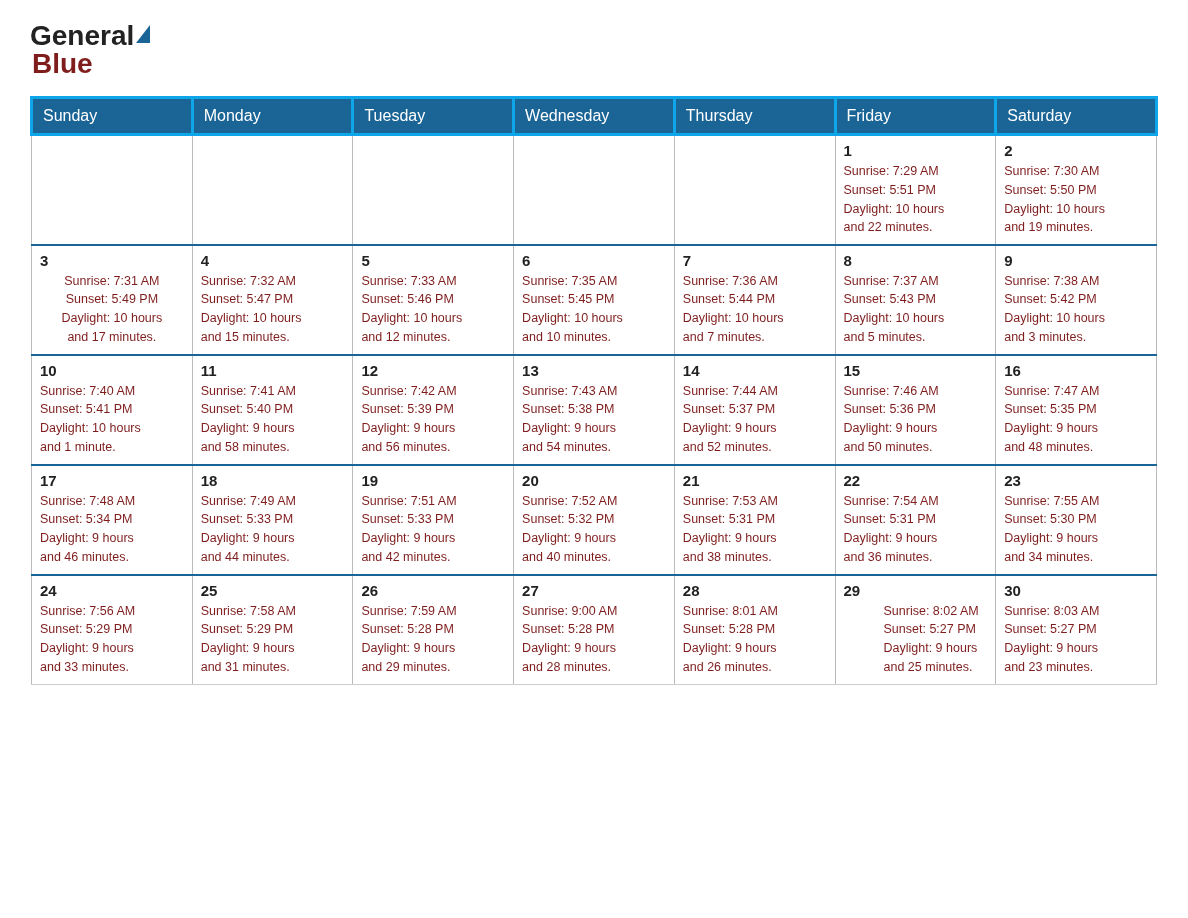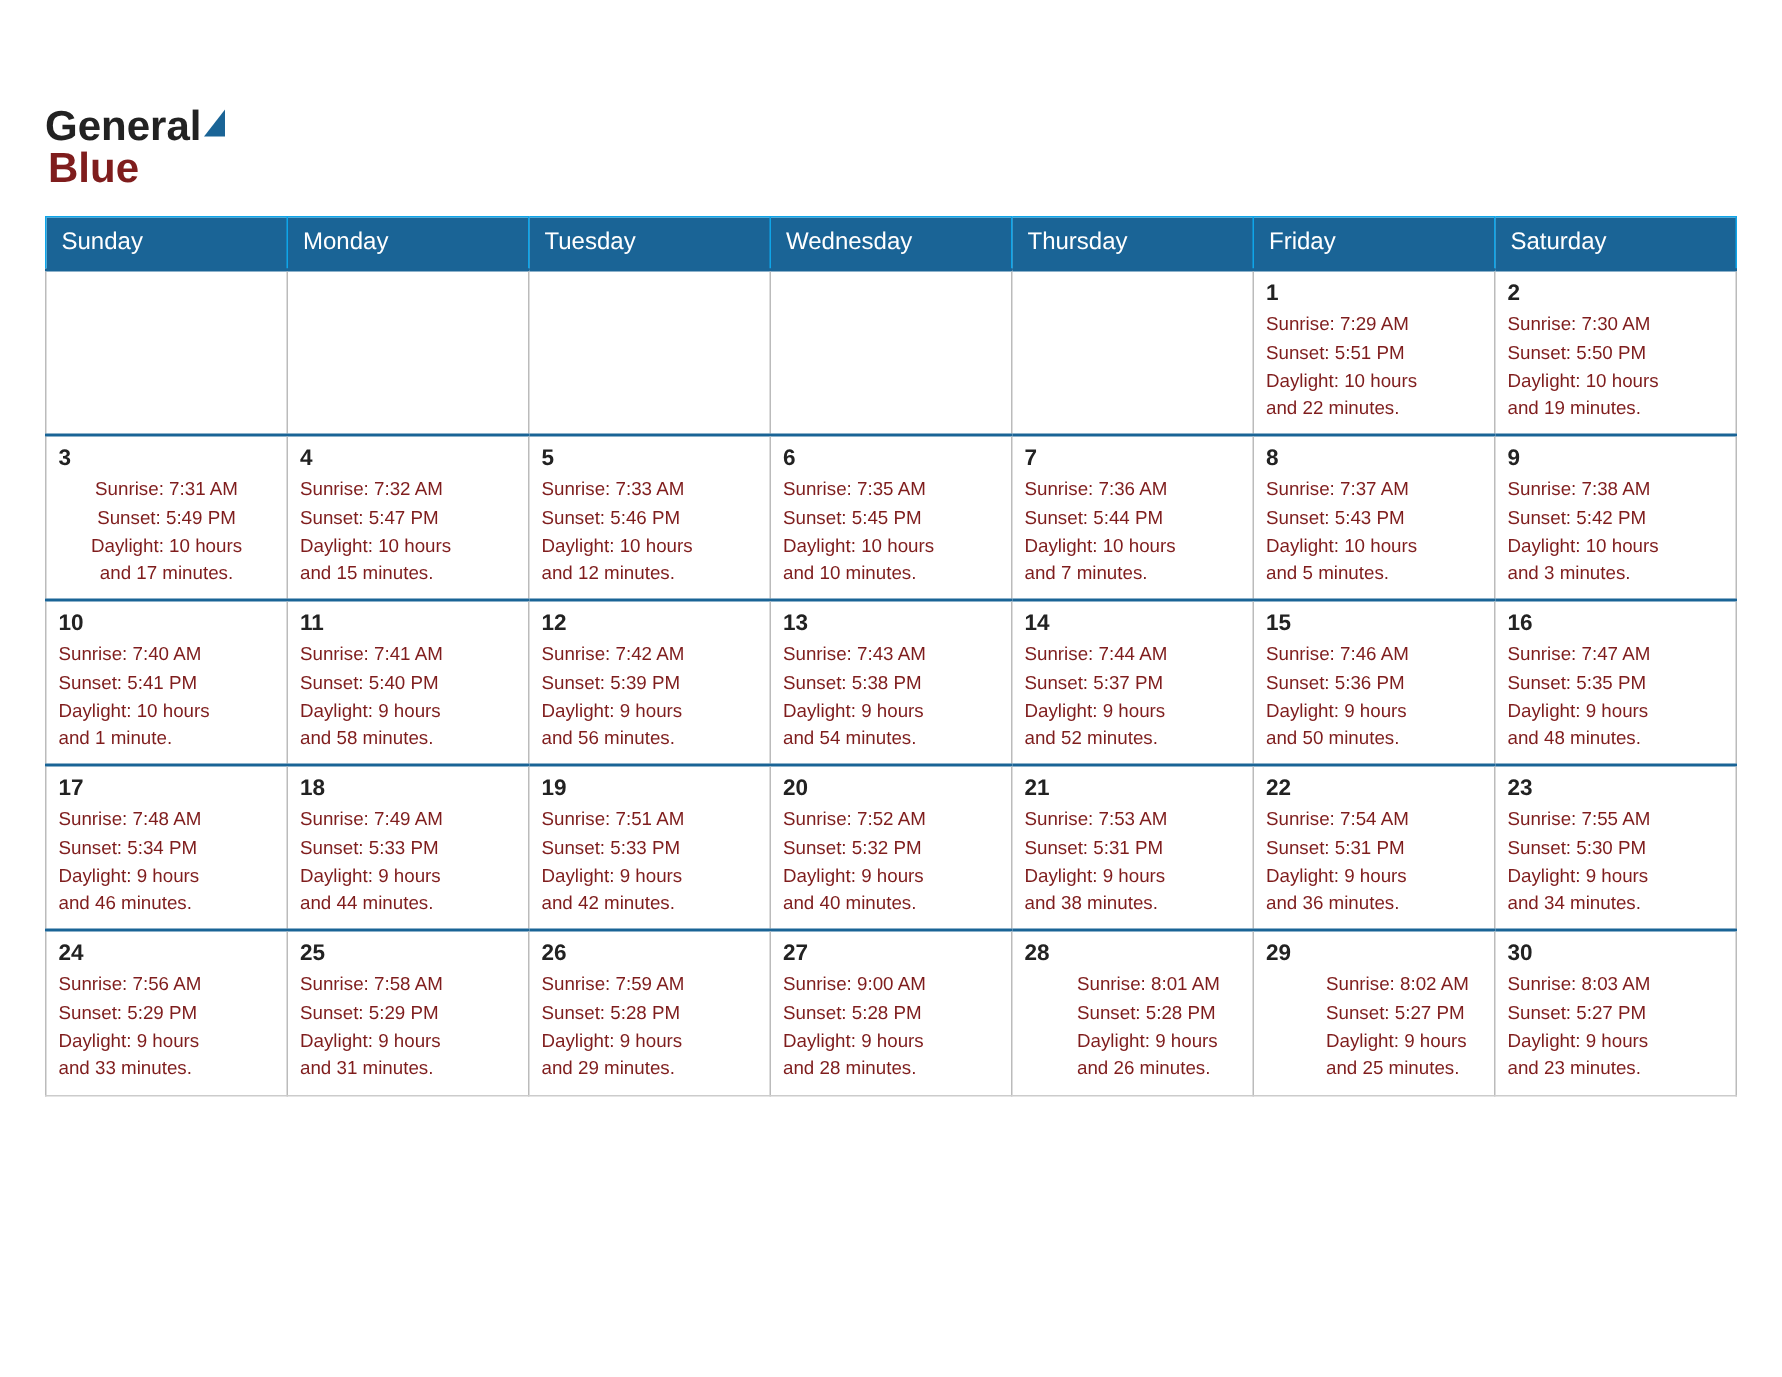--- a/index.html
+++ b/index.html
@@ -14,21 +14,20 @@
     .header-row {
       display: flex;
       justify-content: space-between;
       align-items: flex-start;
       margin-bottom: 16px;
     }
     .logo {
       display: flex;
       flex-direction: column;
       align-items: flex-start;
-      margin-top: 48px;
     }
     .logo-text {
       font-size: 28px;
       font-weight: bold;
       color: #222;
       display: flex;
       align-items: center;
     }
     .logo-general { color: #222; }
     .logo-triangle {
@@ -67,21 +66,21 @@
       width: 100%;
       border-collapse: collapse;
     }
     .calendar-table th {
       background-color: #1a6496;
       color: #fff;
       font-size: 16px;
       font-weight: normal;
       padding: 8px 10px;
       text-align: left;
-      border: 1px solid #0ea5e9;
+      border: 3px solid #0ea5e9;
     }
     .calendar-table td {
       border: 1px solid #bbb;
       vertical-align: top;
       padding: 6px 8px;
       width: 14.28%;
       height: 110px;
       background: #fff;
     }
     .calendar-table tr:first-child td {
@@ -335,21 +334,21 @@
         </td>
         <td>
           <span class="day-number">27</span>
           <div class="day-info" style="white-space: pre-line;">Sunrise: 9:00 AM
 Sunset: 5:28 PM
 Daylight: 9 hours
 and 28 minutes.</div>
         </td>
         <td>
           <span class="day-number">28</span>
-          <div class="day-info" style="white-space: pre-line; margin-left: 35px;">Sunrise: 8:01 AM
+          <div class="day-info" style="white-space: pre-line;">Sunrise: 8:01 AM
 Sunset: 5:28 PM
 Daylight: 9 hours
 and 26 minutes.</div>
         </td>
         <td>
           <span class="day-number">29</span>
           <div class="day-info" style="white-space: pre-line; margin-left: 40px;">Sunrise: 8:02 AM
 Sunset: 5:27 PM
 Daylight: 9 hours
 and 25 minutes.</div>

